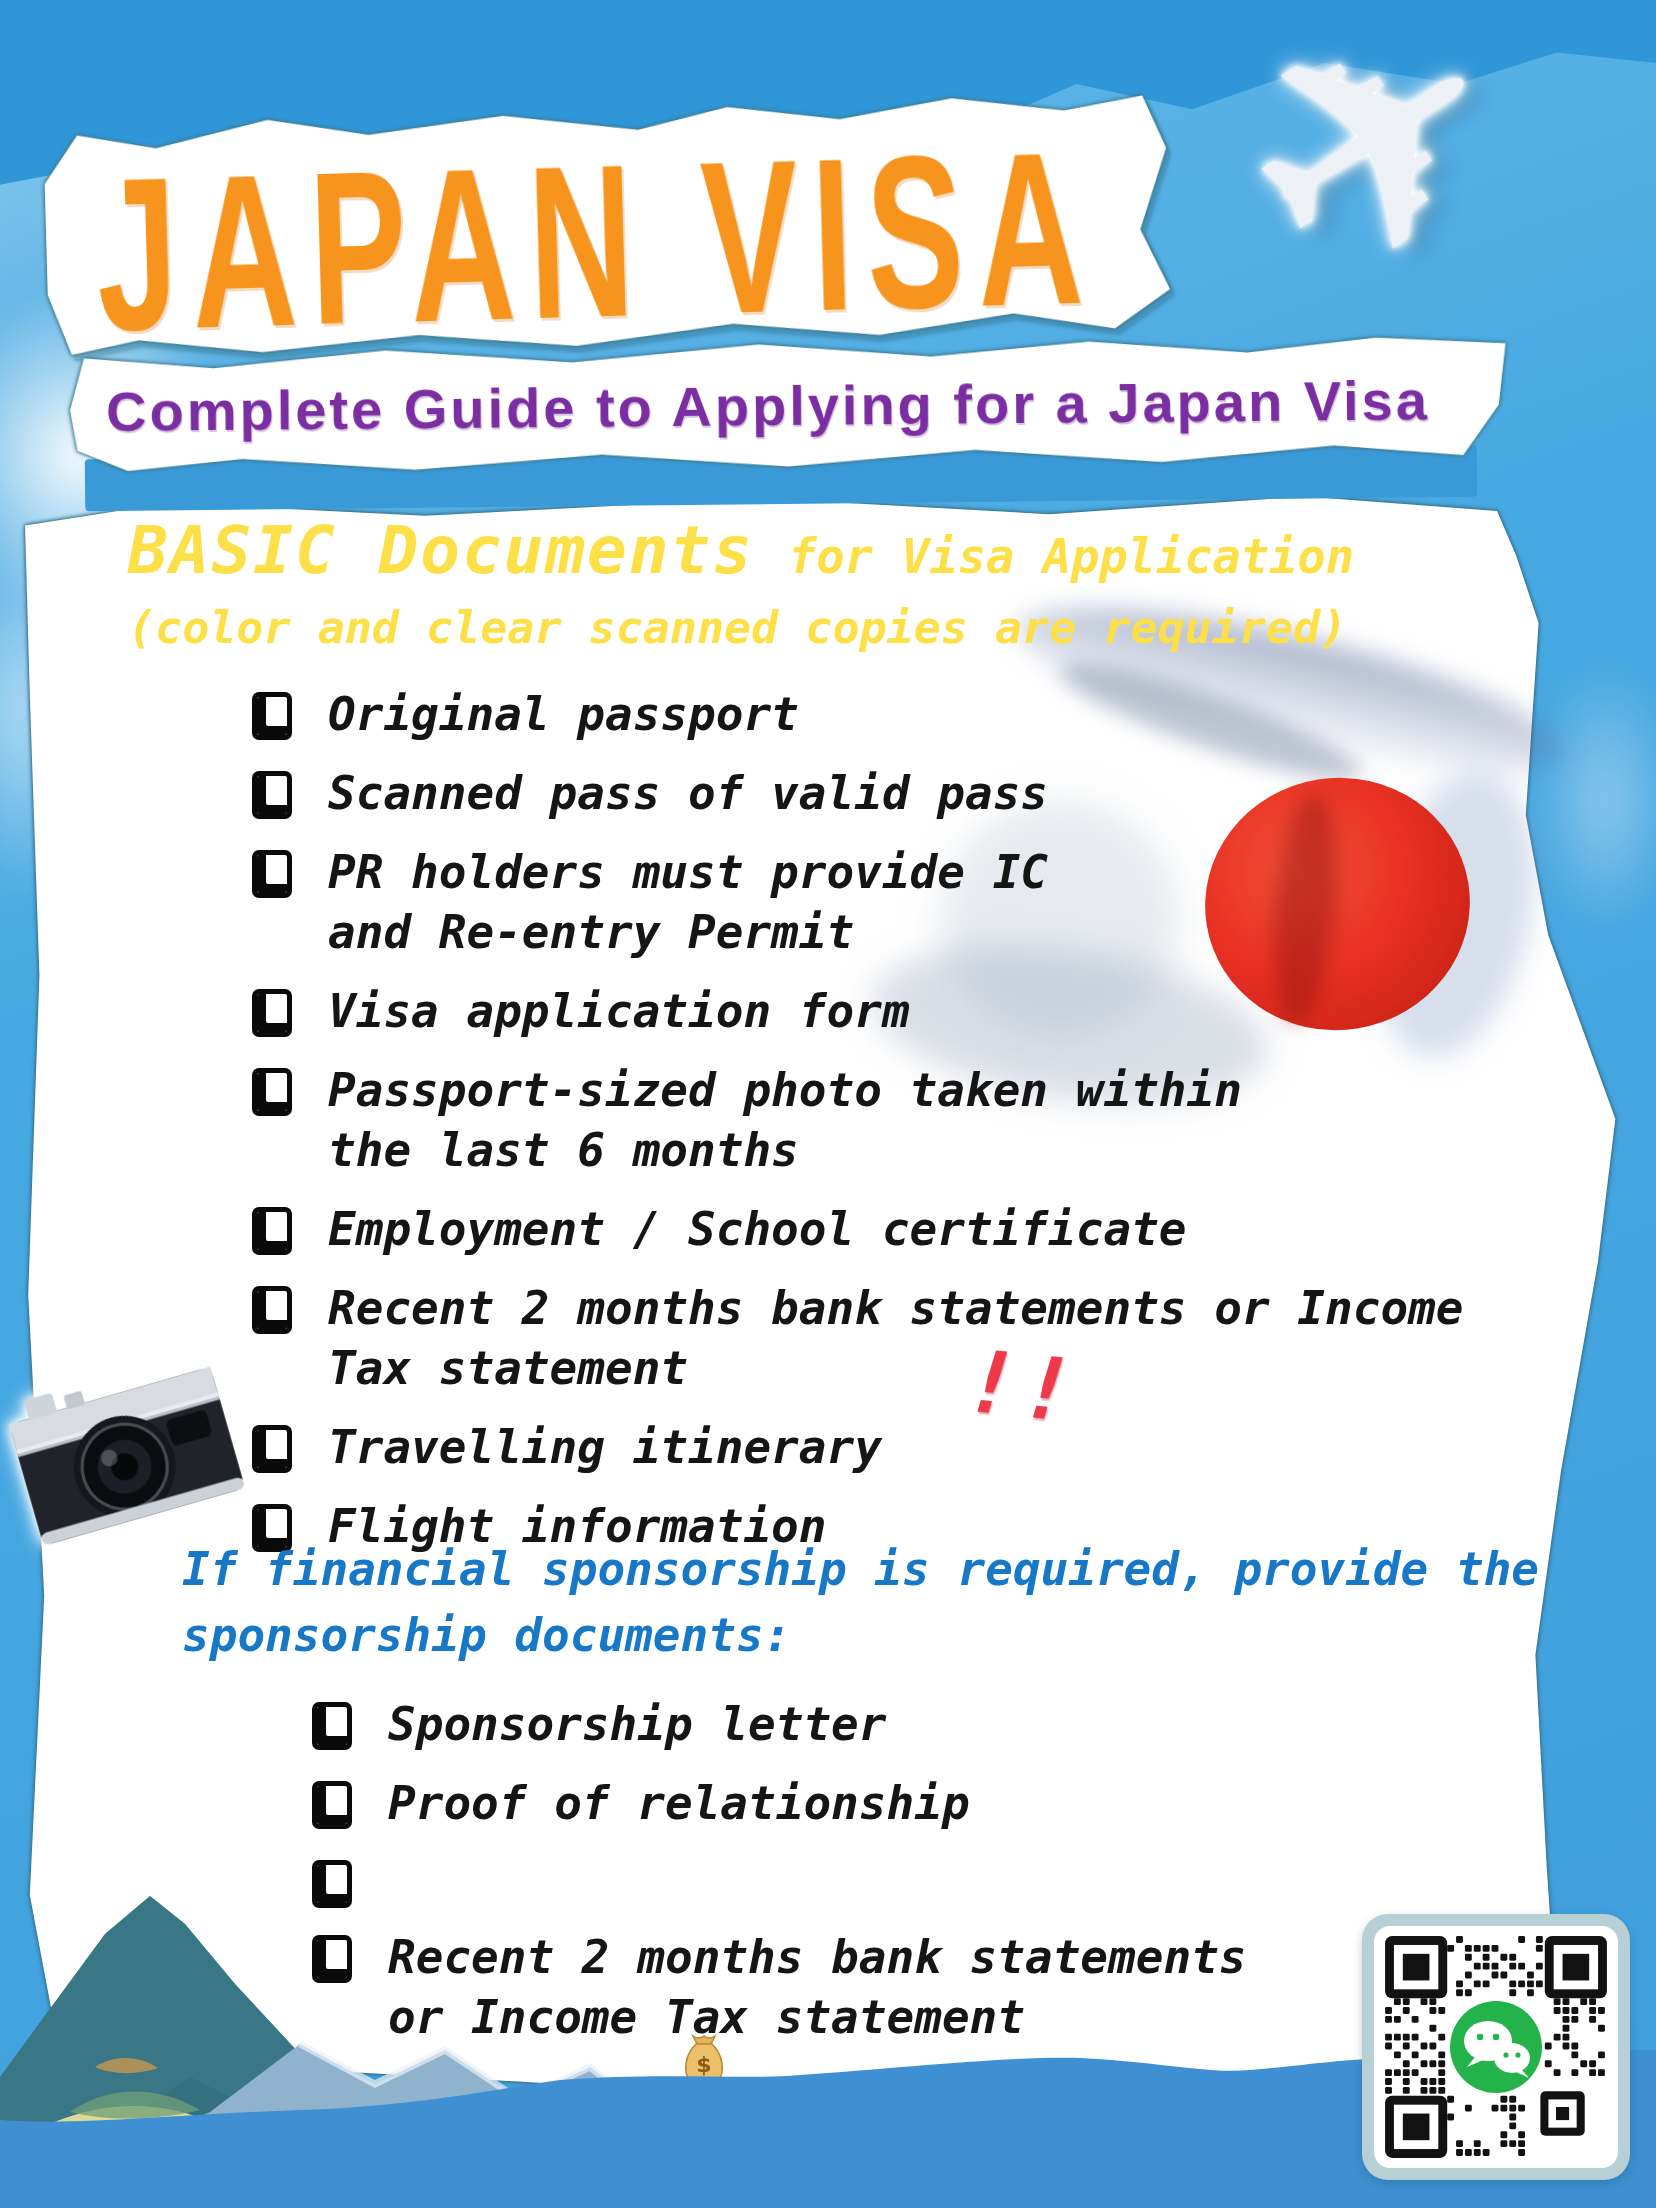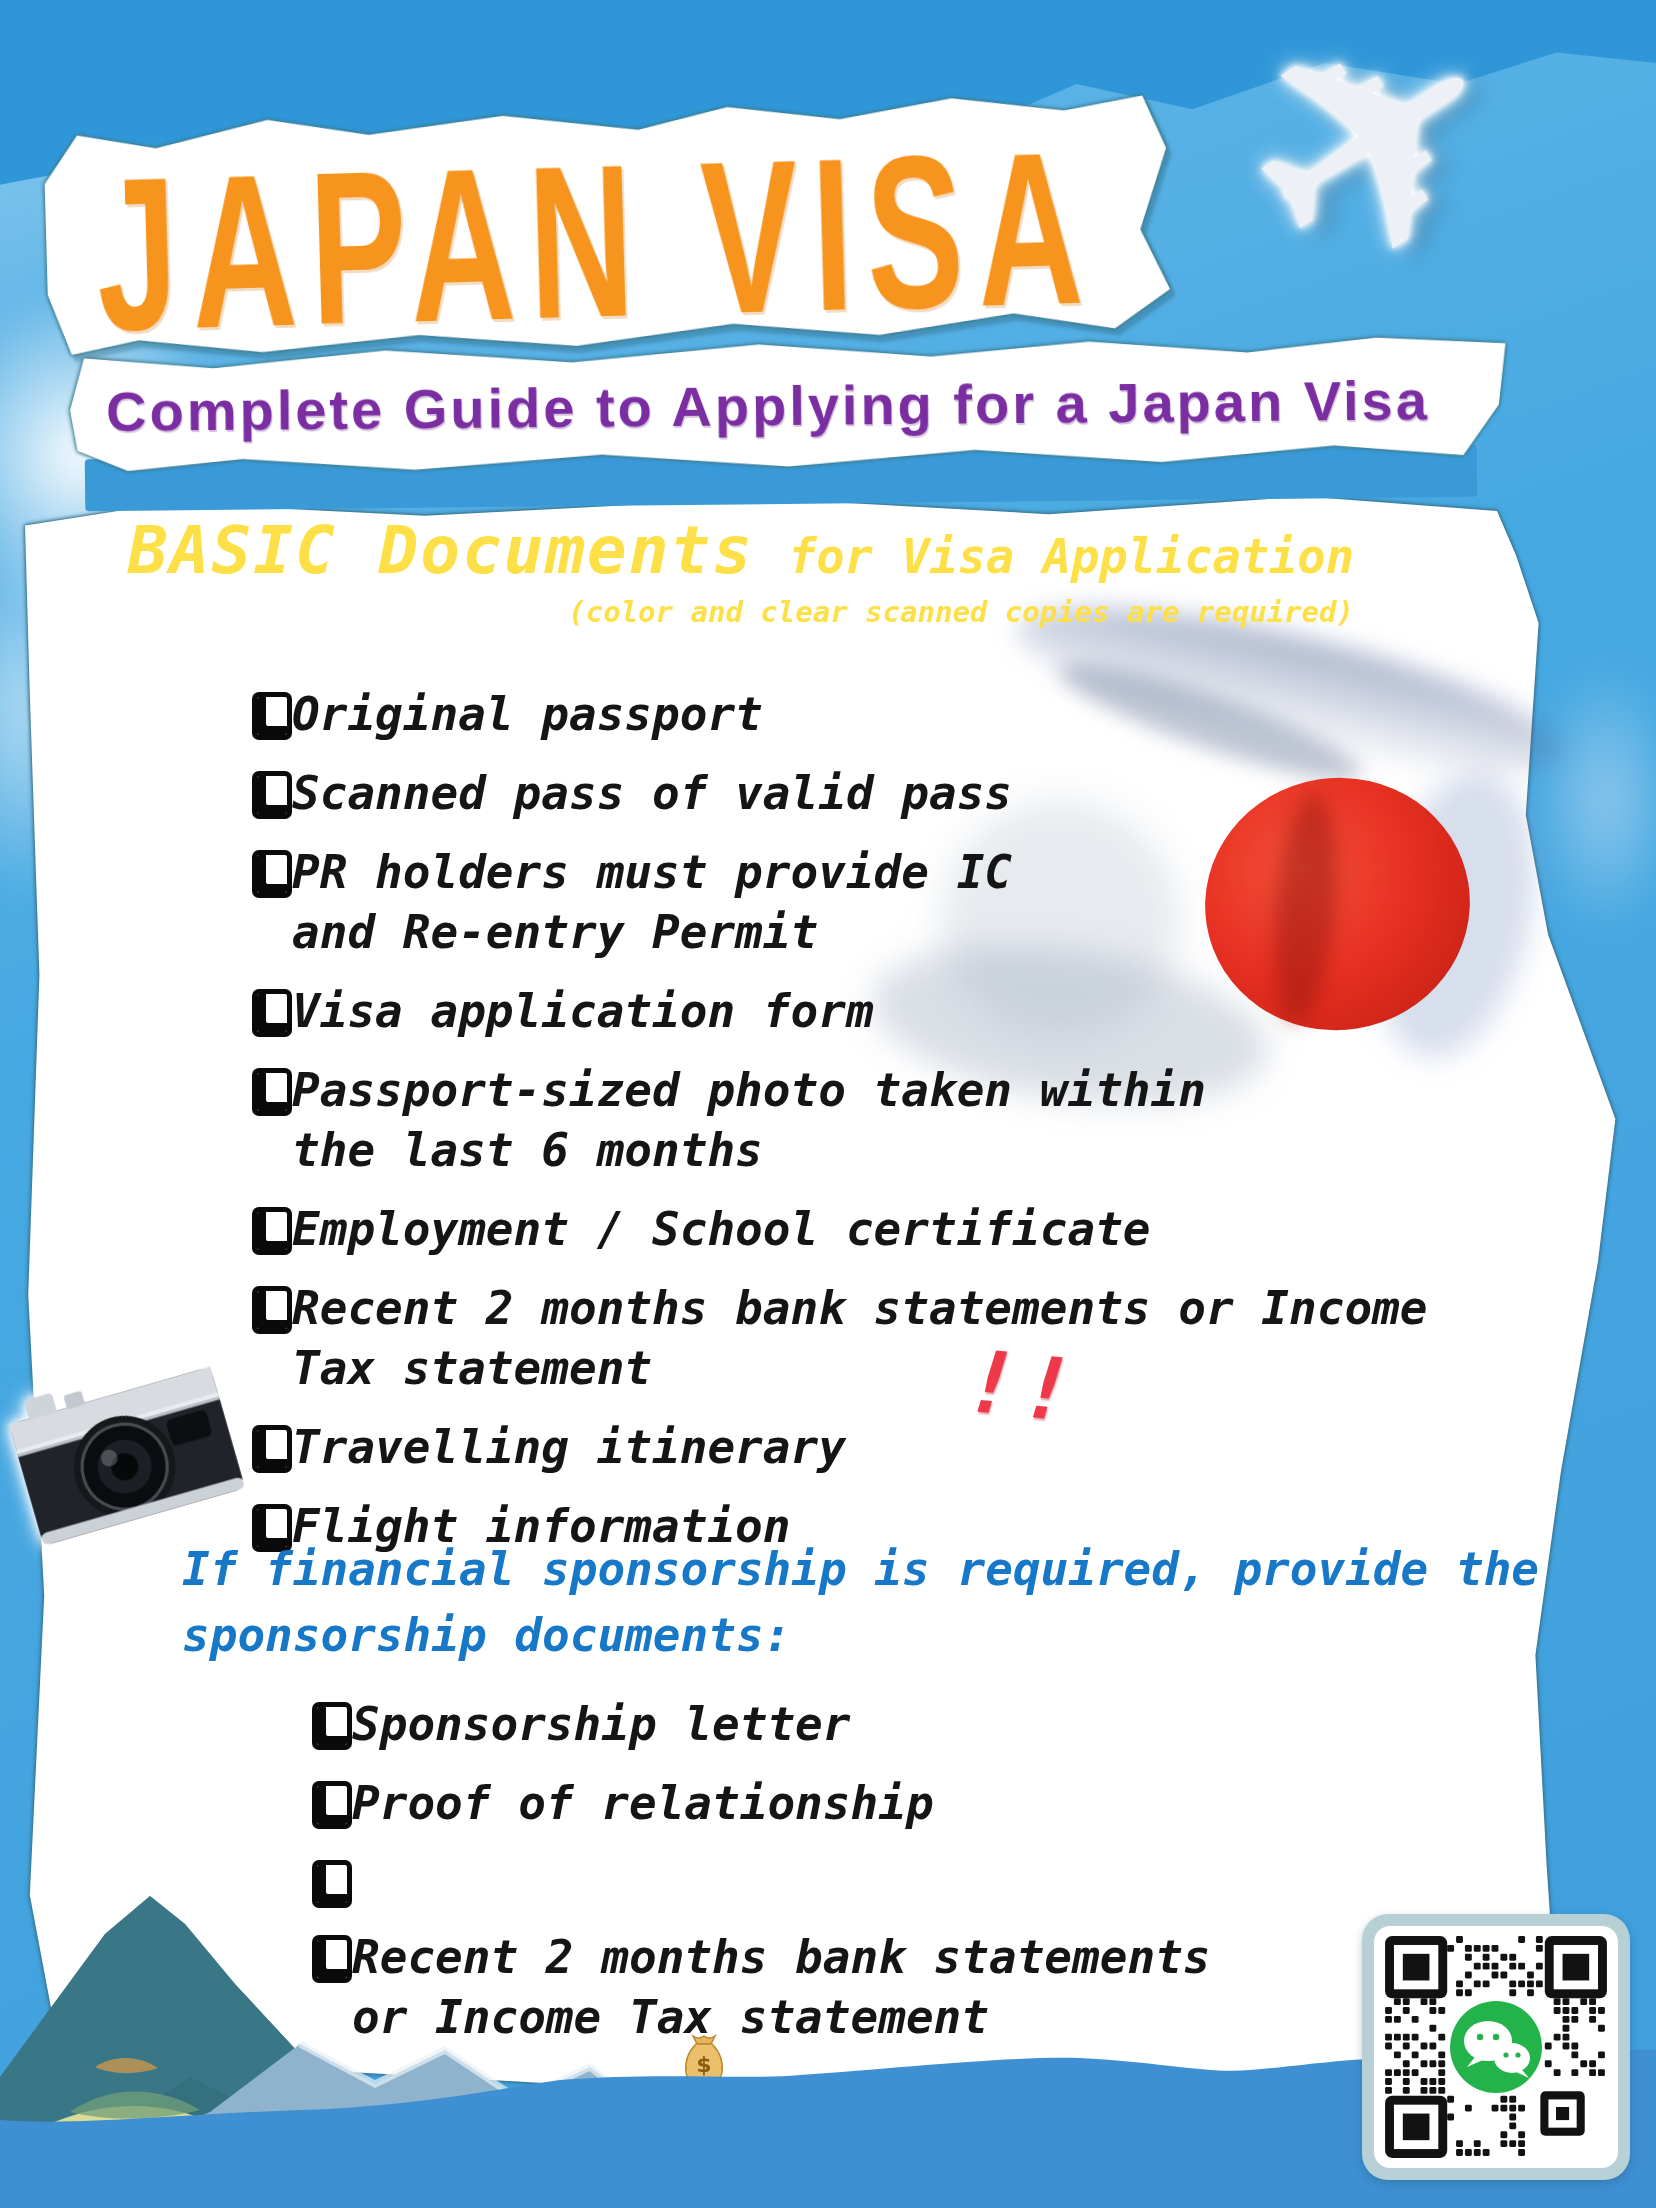--- a/index.html
+++ b/index.html
@@ -46,26 +46,26 @@
        z-index:3;transform:rotate(-.6deg);border-radius:4px;}
   
   .plane{position:absolute;left:1135px;top:-20px;width:480px;height:330px;z-index:5;
        font-family:"DejaVu Sans",sans-serif;font-size:300px;line-height:330px;text-align:center;
        color:#edf1f5;transform:rotate(-33deg);
        text-shadow:0 0 6px #fff,0 0 12px #fff,0 0 22px #fff,10px 16px 20px rgba(30,65,90,.30);}
   
   .heading-block{position:absolute;left:128px;top:512px;z-index:2;color:#fde047;font-style:italic;font-weight:bold;}
   .h-main{font-size:66px;letter-spacing:2px;}
   .h-suffix{font-size:47px;margin-left:34px;}
-  .h-note{font-size:29px;margin-top:6px;text-align:right;}
+  .h-note{font-size:45px;margin-top:12px;}
   
   .checklist{position:absolute;z-index:2;}
   .list1{left:252px;top:684px;width:1260px;}
   .list2{left:312px;top:1694px;width:1200px;}
-  .check-row{display:flex;align-items:flex-start;margin-bottom:19px;}
+  .check-row{display:flex;align-items:flex-start;gap:36px;margin-bottom:19px;}
   .cbx{flex:none;width:30px;height:38px;margin-top:8px;border:5px solid #0a0a0a;border-radius:7px;
        background:#fff;box-shadow:inset 9px -9px 0 0 #0a0a0a;}
   .ctext{font-size:46px;line-height:60px;font-weight:bold;font-style:italic;color:#151515;white-space:pre-line;}
   
   .blue-intro{position:absolute;left:134px;top:1536px;z-index:2;font-size:46px;line-height:66px;
        font-weight:bold;font-style:italic;color:#1878c8;white-space:pre-line;margin-left:48px;}
   
   .alert{position:absolute;left:966px;top:1336px;z-index:2;font-size:86px;font-weight:bold;font-style:italic;
        color:#ee394b;transform:rotate(6deg);letter-spacing:4px;text-shadow:1px 2px 2px rgba(180,20,40,.4);}
   

